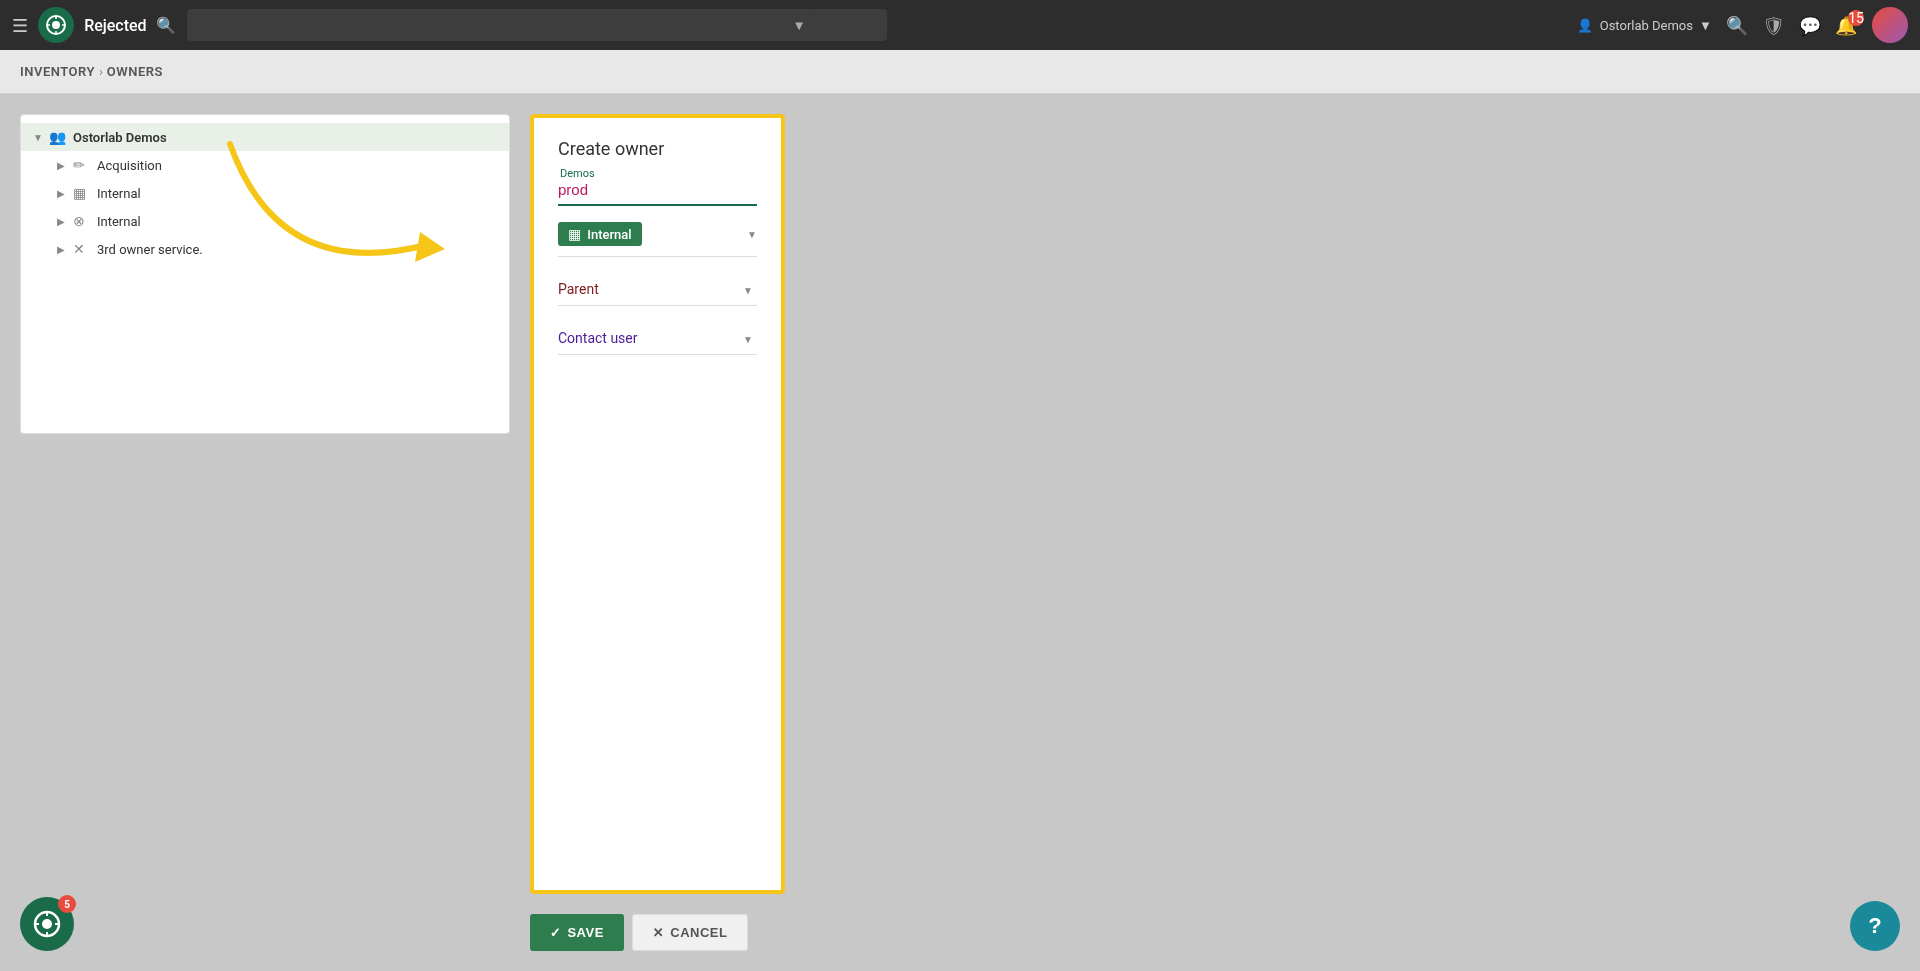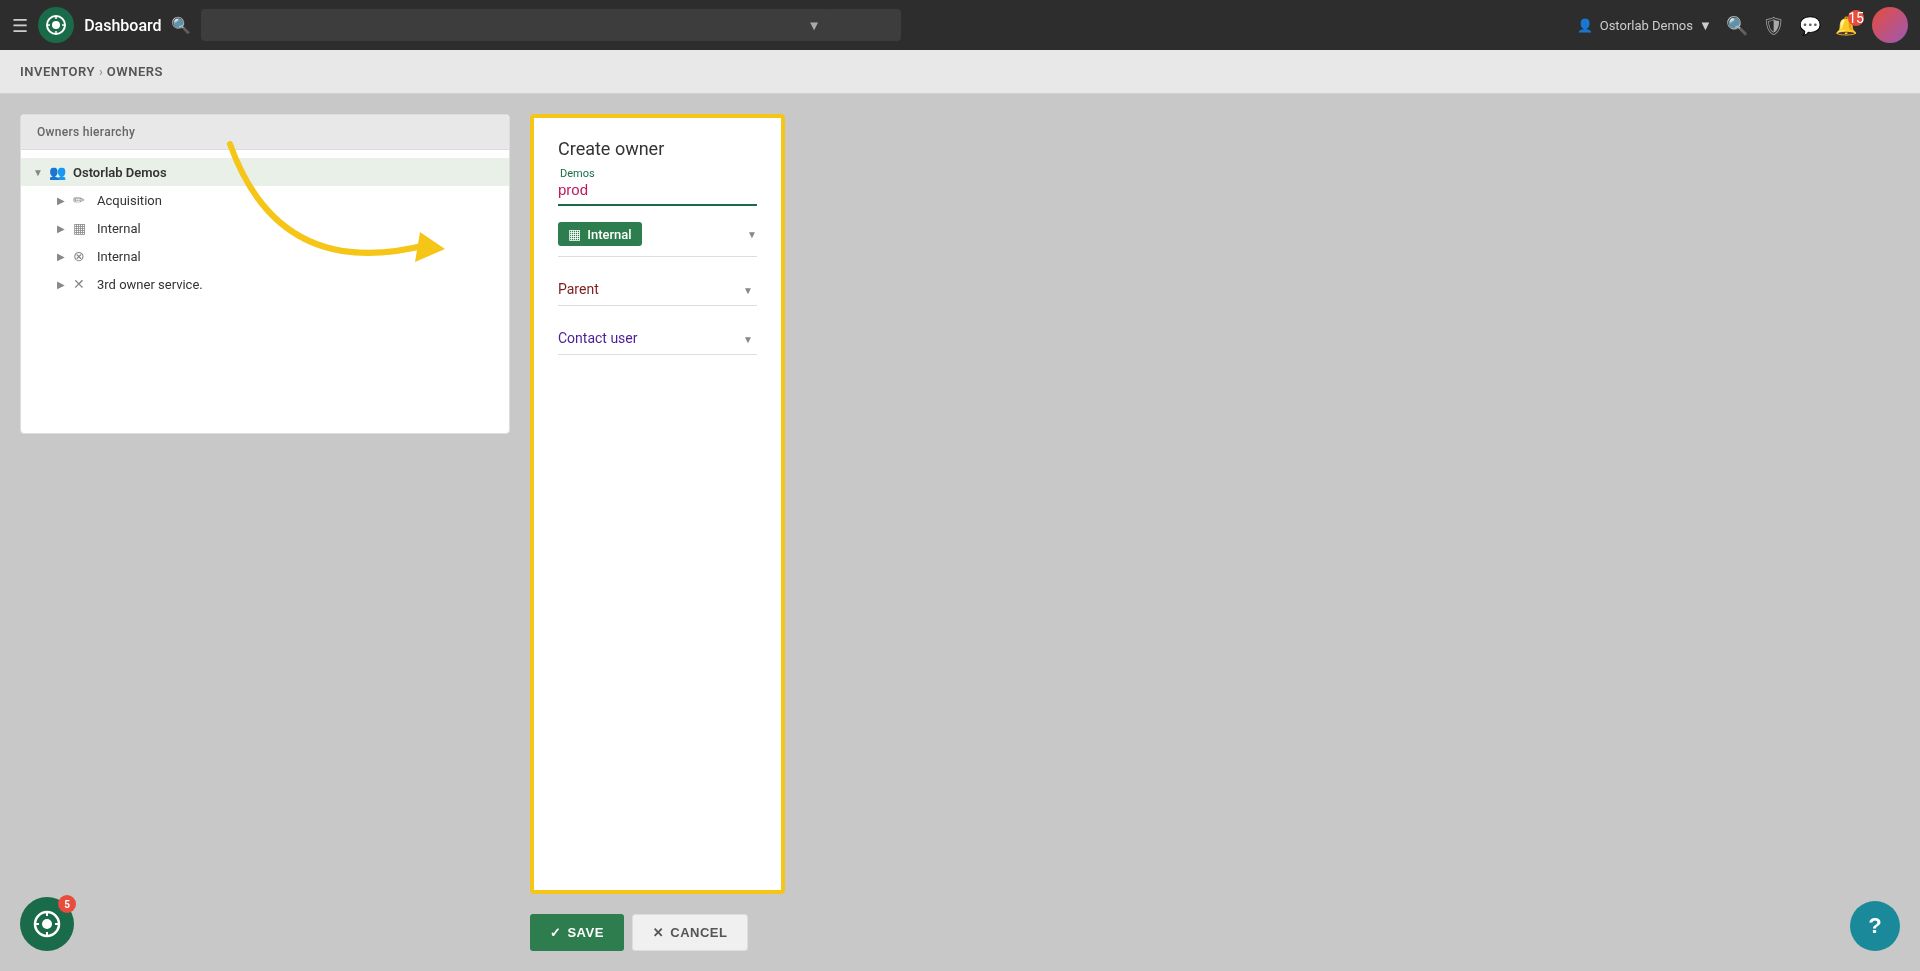--- a/index.html
+++ b/index.html
@@ -420,21 +420,21 @@
     <div class="brand-logo">
       <svg width="22" height="22" viewBox="0 0 22 22" fill="white">
         <circle cx="11" cy="11" r="9" fill="none" stroke="white" stroke-width="2"></circle>
         <circle cx="11" cy="11" r="4" fill="white"></circle>
         <line x1="2" y1="11" x2="5" y2="11" stroke="white" stroke-width="1.5"></line>
         <line x1="17" y1="11" x2="20" y2="11" stroke="white" stroke-width="1.5"></line>
         <line x1="11" y1="2" x2="11" y2="5" stroke="white" stroke-width="1.5"></line>
         <line x1="11" y1="17" x2="11" y2="20" stroke="white" stroke-width="1.5"></line>
       </svg>
     </div>
-    <span class="brand-title">Dashboard</span>
+    <span class="brand-title">Rejected</span>
     <span class="search-icon-nav">🔍</span>
   </div>
   <div class="search-bar-wrapper">
     <input class="top-search" type="text" style="flex: 1 1 0%; background: transparent; border: none; outline: none; color: rgb(204, 204, 204); padding: 0px 8px; font-size: 13px;">
     <button class="search-dropdown-btn">▼</button>
   </div>
   <div class="top-nav-right">
     <div class="user-dropdown">
       <span>👤</span>
       <span>Ostorlab Demos</span>
@@ -453,21 +453,20 @@
 
 <div class="breadcrumb-bar">
   <span class="breadcrumb-item">INVENTORY</span>
   <span class="breadcrumb-sep">›</span>
   <span class="breadcrumb-item">OWNERS</span>
 </div>
 
 <div class="main-content">
 
   <div class="left-panel">
-    <div class="panel-header">Owners hierarchy</div>
     <div class="tree-container">
 
       <div class="tree-item tree-item-root active">
         <span class="tree-toggle">▼</span>
         <span class="tree-icon">👥</span>
         <span class="tree-label">Ostorlab Demos</span>
         <span class="tree-action">👤+</span>
       </div>
 
       <div class="tree-children">

